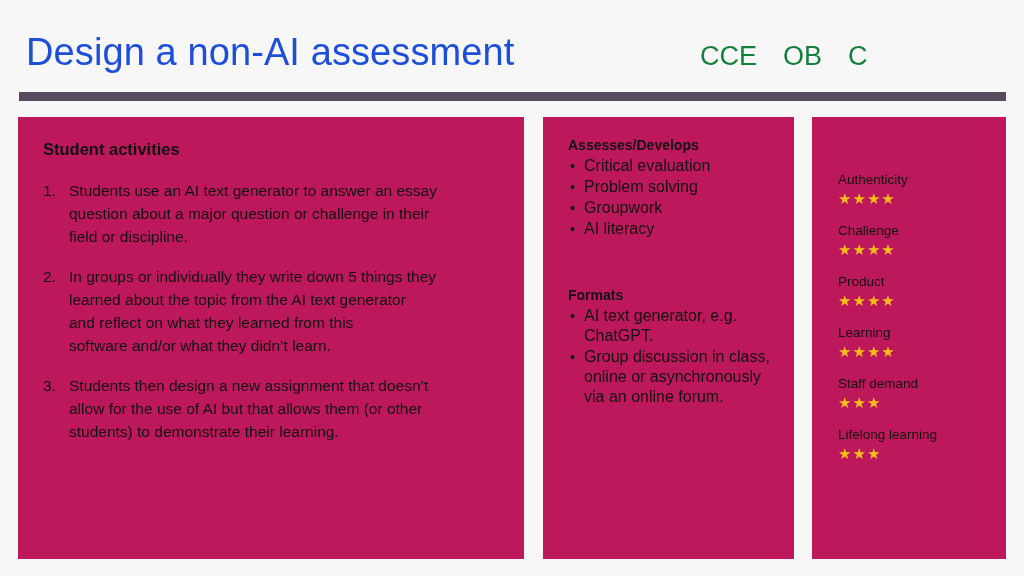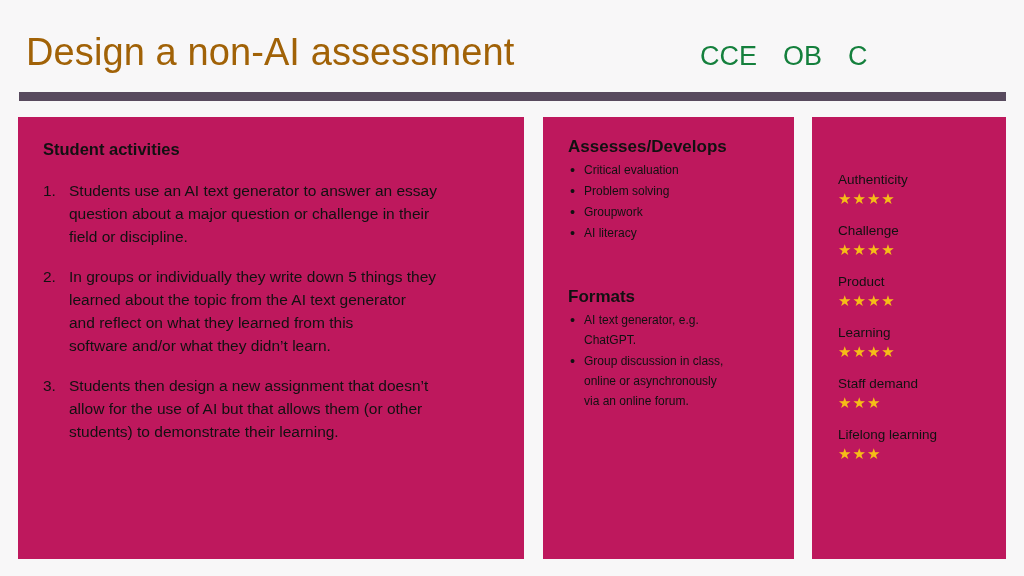--- a/index.html
+++ b/index.html
@@ -22,21 +22,21 @@
     top: 0;
     width: 1024px;
     height: 100px;
   }
   .slide-title {
     position: absolute;
     left: 26px;
     top: 31px;
     font-size: 38px;
     font-weight: 400;
-    color: #a16207;
+    color: #1d4ed8;
     letter-spacing: 0.1px;
     white-space: nowrap;
   }
   .header-codes {
     position: absolute;
     left: 700px;
     top: 41px;
     display: flex;
     align-items: baseline;
     gap: 26px;
@@ -98,34 +98,34 @@
     color: #111;
     line-height: 23px;
     white-space: pre-line;
   }
 
   
   .mid-block { position: absolute; left: 25px; width: 215px; }
   #mid-assesses { top: 20px; }
   #mid-formats  { top: 170px; }
   .mid-heading {
-    font-size: 17px;
+    font-size: 14px;
     font-weight: bold;
     color: #111;
     margin-bottom: 3px;
   }
   .mid-bullets {
     margin: 0;
     padding: 0;
     list-style: none;
   }
   .mid-bullets li {
     position: relative;
     padding-left: 16px;
-    font-size: 12px;
+    font-size: 16px;
     color: #111;
     line-height: 20px;
     margin-bottom: 1px;
     white-space: pre-line;
   }
   .mid-bullets li::before {
     content: "\2022";
     position: absolute;
     left: 2px;
     top: 0;

